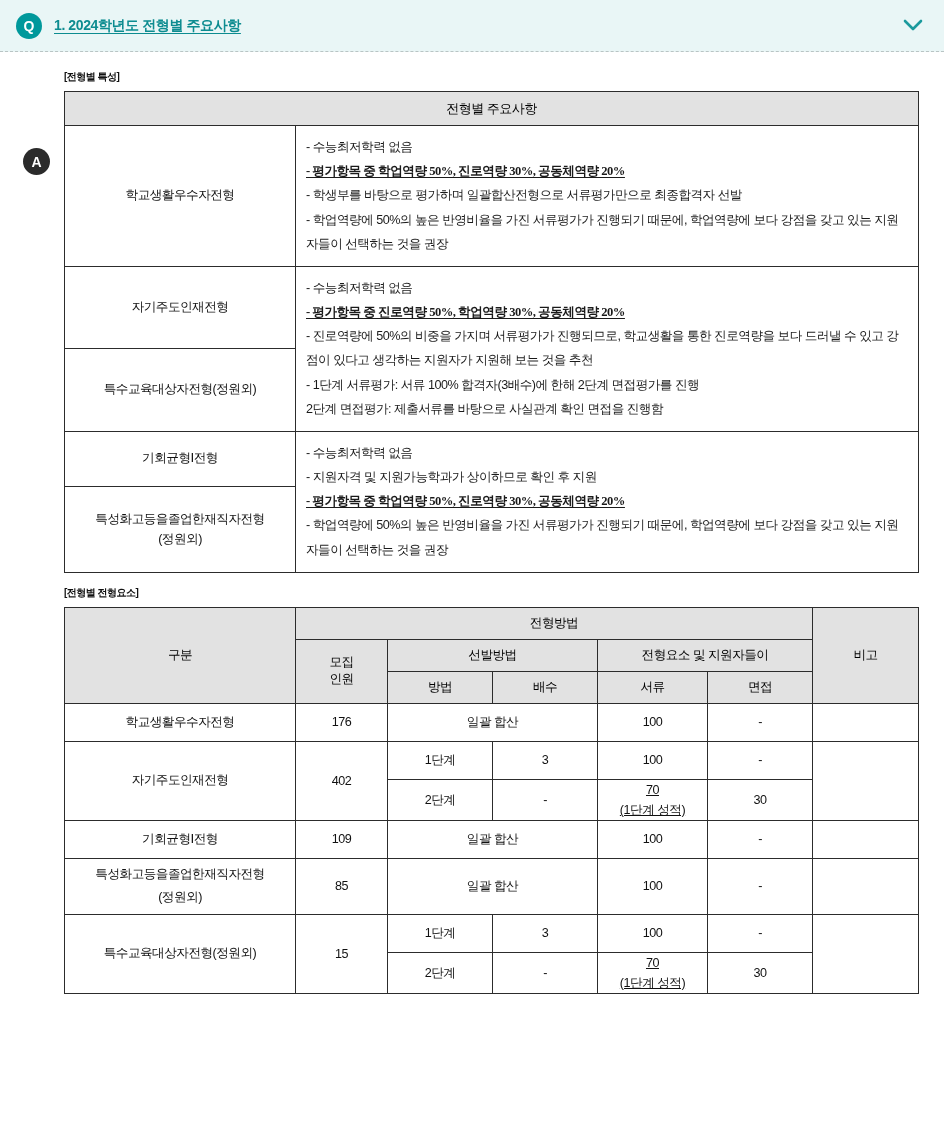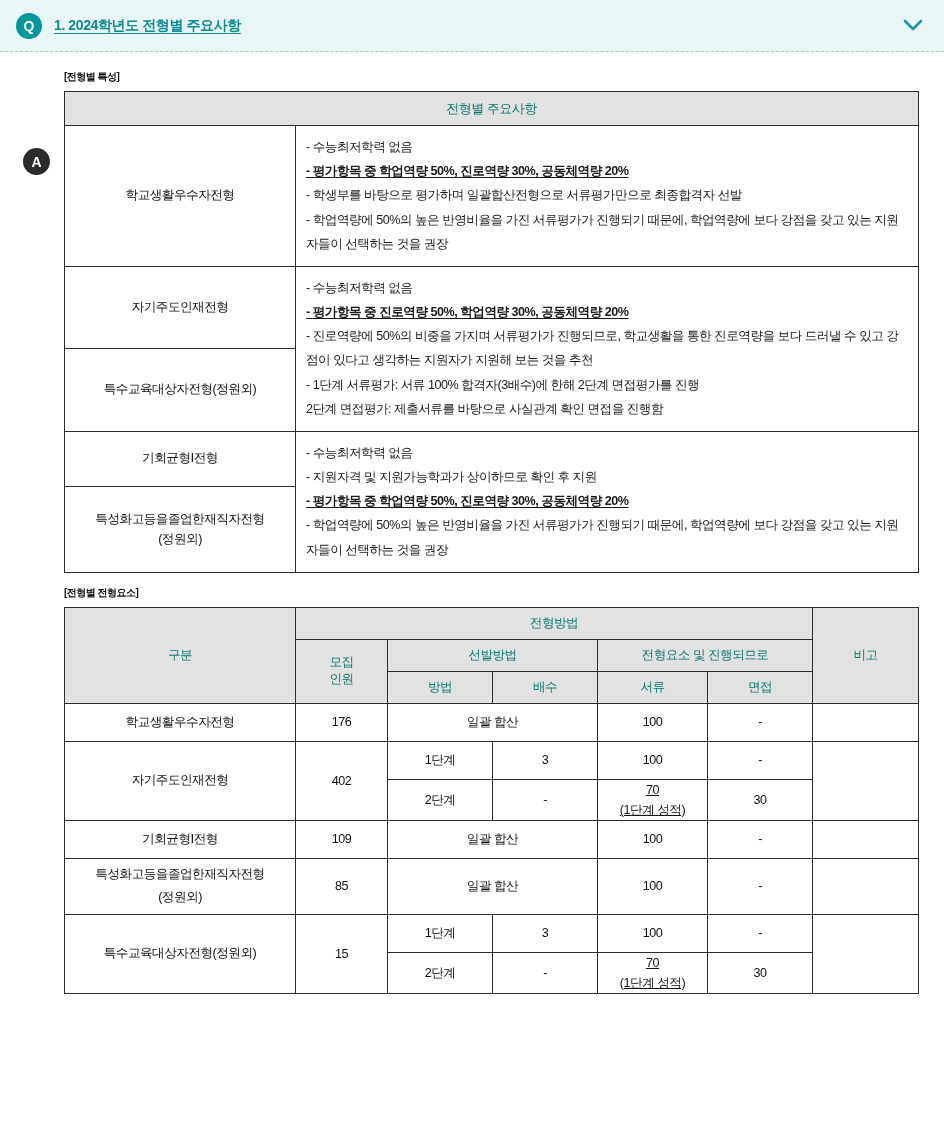--- a/index.html
+++ b/index.html
@@ -99,41 +99,42 @@
   }
   table.doc th, table.doc td {
     border: 1px solid #2c2c2c;
     padding: 0;
     vertical-align: middle;
   }
   table.doc th {
     background: #e2e2e2;
     font-weight: normal;
     text-align: center;
-    color: #0f766e;
+    color: #000000;
     height: 32px;
   }
 
   
   .t1 .hdr { height: 34px; font-size: 13px; }
   .t1 .name-cell {
     text-align: center;
     padding: 8px 4px;
     line-height: 1.55;
     color: #111;
   }
   .t1 .desc-cell {
     padding: 9px 10px 10px 10px;
     line-height: 1.92;
   }
   .t1 .desc-cell p { margin: 0; white-space: normal; }
   .t1 .desc-cell .em {
     font-weight: bold;
     text-decoration: underline;
     text-underline-offset: 2px;
+    font-family: Liberation Serif, serif;
   }
 
   
   .t2 td {
     text-align: center;
     height: 38px;
     line-height: 1.6;
     color: #111;
   }
   .t2 .name-cell { line-height: 1.85; padding: 4px 2px; }
@@ -219,21 +220,21 @@
       </colgroup>
       <thead id="t2-head">
           <tr>
             <th rowspan="3">구분</th>
             <th colspan="5">전형방법</th>
             <th rowspan="3">비고</th>
           </tr>
           <tr>
             <th rowspan="2">모집<br>인원</th>
             <th colspan="2">선발방법</th>
-            <th colspan="2">전형요소 및 진행되므로</th>
+            <th colspan="2">전형요소 및 지원자들이</th>
           </tr>
           <tr>
             <th>방법</th>
             <th>배수</th>
             <th>서류</th>
             <th>면접</th>
           </tr>
         </thead>
       <tbody id="t2-body">
           <tr>

